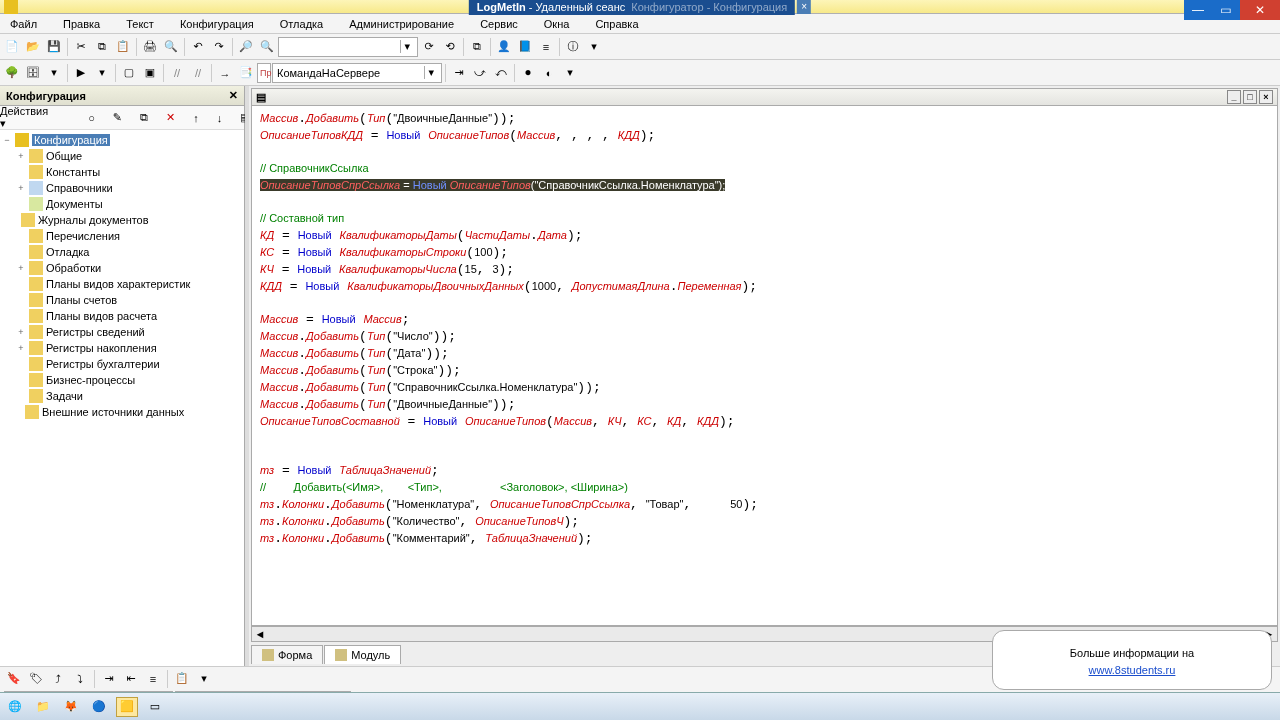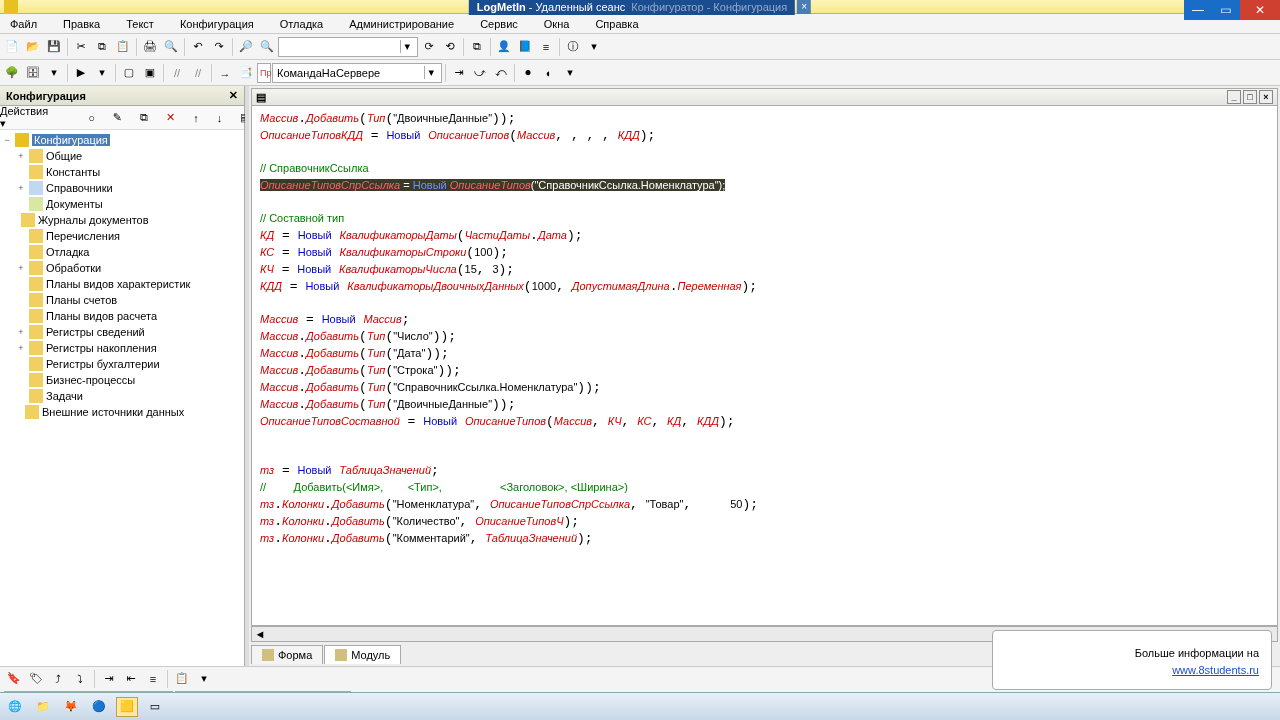--- a/index.html
+++ b/index.html
@@ -46,21 +46,21 @@
 .tabs { height:22px; background:#eee; margin:0 2px 2px; display:flex; align-items:flex-end; gap:1px; }
 .tab { padding:3px 10px; background:#f4f4f4; border:1px solid #aaa; border-bottom:none; display:flex; align-items:center; gap:4px; }
 .tab.active { background:#fff; }
 .tab-icon { width:12px; height:12px; background:#d0c080; }
 
 .bottom-toolbar { height:24px; background:#f4f4f4; border-top:1px solid #ccc; display:flex; align-items:center; padding:0 4px; gap:2px; }
 .open-tabs { height:20px; background:#f4f4f4; display:flex; align-items:center; padding:0 4px; gap:2px; }
 .open-tab { padding:2px 8px; background:#f0f0e0; border:1px solid #aaa; font-size:10px; display:flex; align-items:center; gap:3px; }
 .statusbar { height:18px; background:#f0f0f0; border-top:1px solid #ccc; padding:2px 6px; font-size:11px; }
 
-.info-box { position:absolute; right:8px; bottom:30px; width:280px; padding:12px; background:#fff; border:1px solid #aaa; border-radius:4px; text-align:right; font-size:15px; }
+.info-box { position:absolute; right:8px; bottom:30px; width:280px; padding:12px; background:#fff; border:1px solid #aaa; border-radius:12px; text-align:center; font-size:15px; }
 .info-box a { color:#1a4dcc; text-decoration:underline; }
 
 .taskbar { position:absolute; bottom:0; left:0; right:0; height:28px; background:linear-gradient(#e8f0f8,#c8d8e8); border-top:1px solid #8aa; display:flex; align-items:center; padding:0 4px; gap:6px; }
 .task-icon { width:22px; height:20px; display:flex; align-items:center; justify-content:center; }
 .task-icon.active { background:#fde8a0; border:1px solid #c0a040; }
 </style>
 </head>
 <body>
 
 <div class="titlebar">

